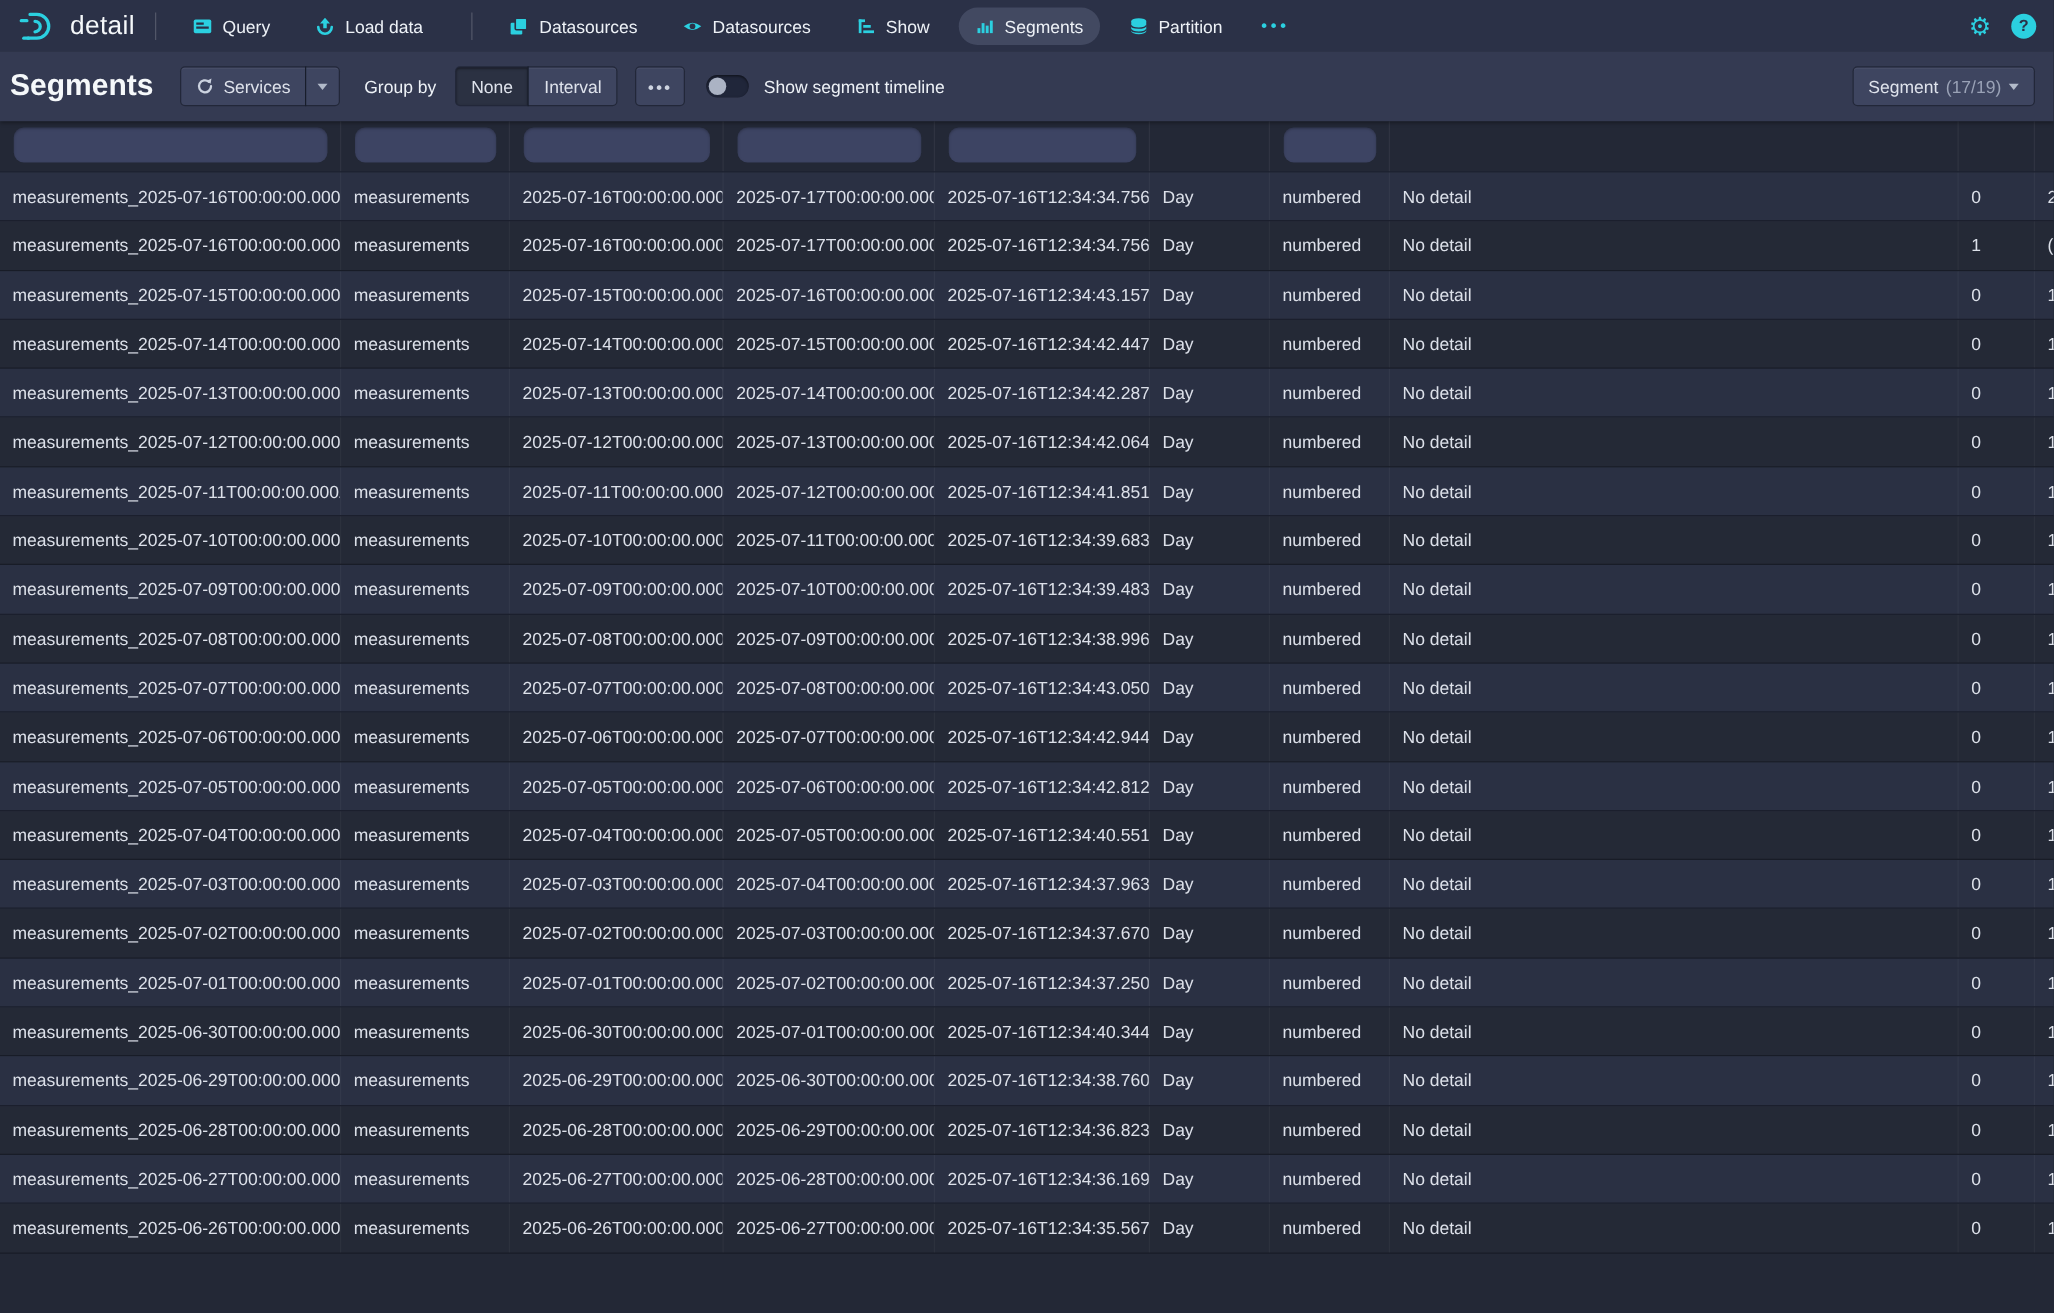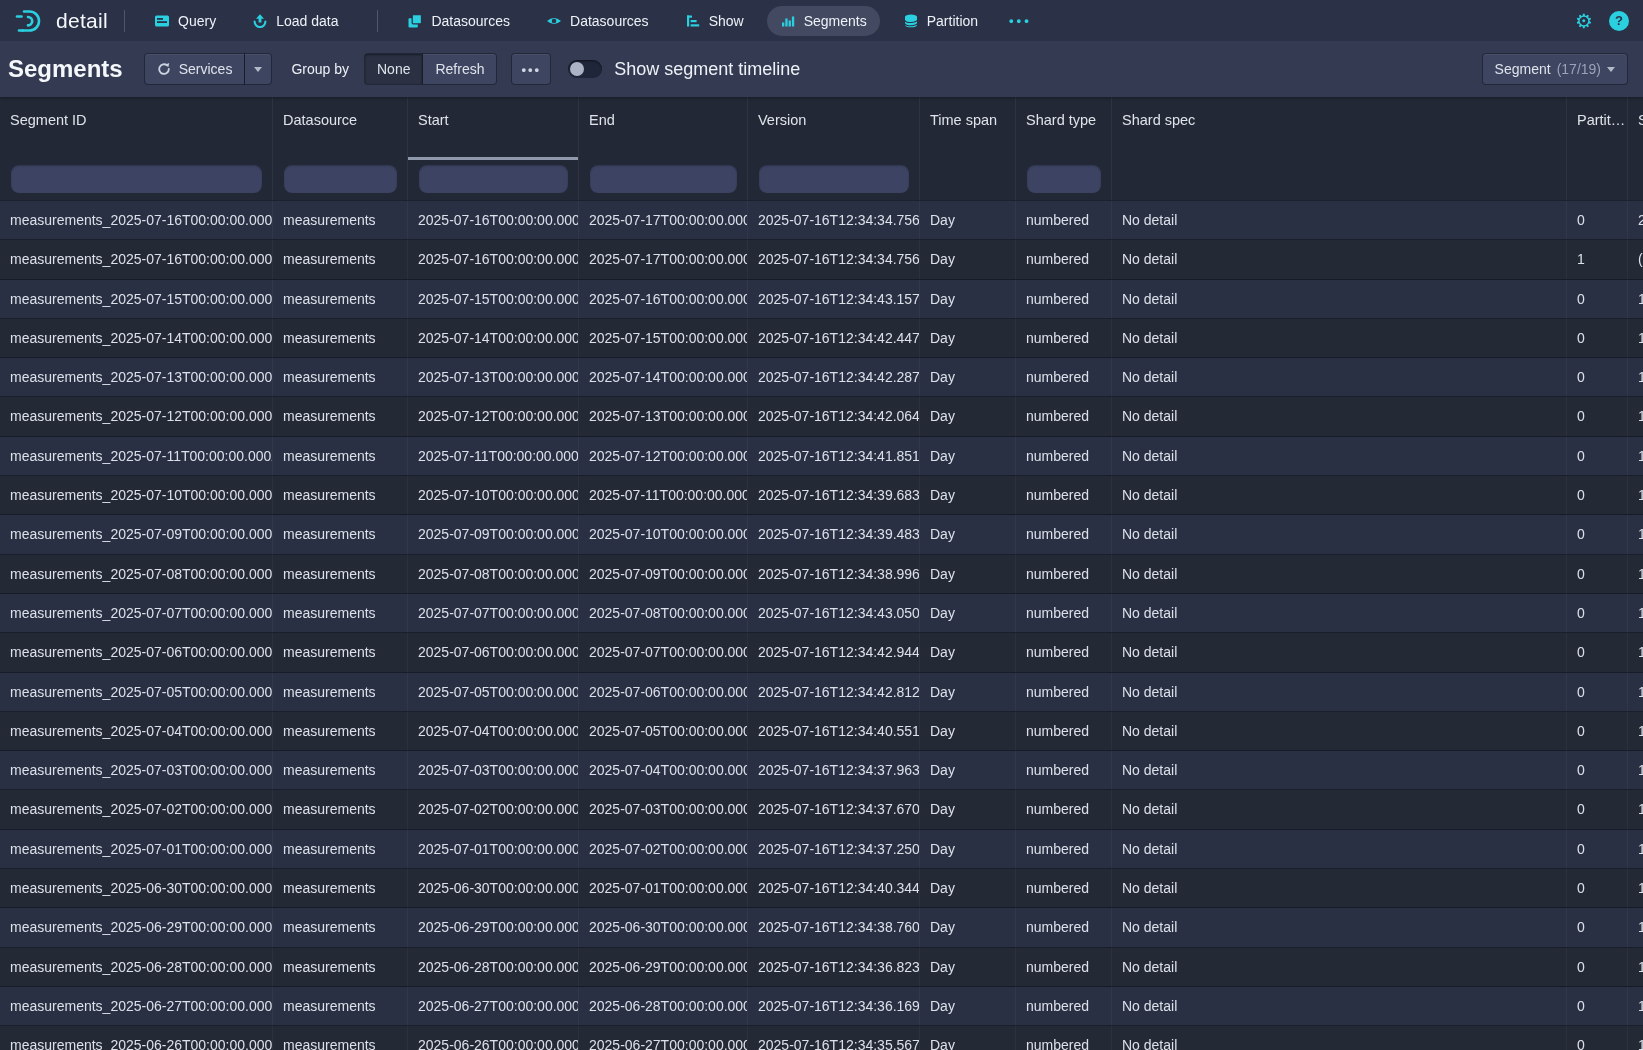--- a/index.html
+++ b/index.html
@@ -30,21 +30,21 @@
   .split .btn.caret-part{border-radius:0 3px 3px 0;margin-left:1px;padding:0 9px;}
   .caret{width:0;height:0;border-left:4px solid transparent;border-right:4px solid transparent;border-top:5px solid #b2bac9;display:inline-block;}
   .group-label{color:#eef2f7;font-size:14px;margin-right:16px;}
   .btn-group{display:flex;margin-right:16px;}
   .btn-group .btn:first-child{border-radius:3px 0 0 3px;}
   .btn-group .btn:last-child{border-radius:0 3px 3px 0;margin-left:1px;}
   .btn.active-btn{background:#2b3142;box-shadow:0 0 0 1px rgba(14,18,27,.45), inset 0 1px 2px rgba(0,0,0,.45);}
   .more-btn{margin-right:18px;letter-spacing:2px;color:#ced4e0;padding:0 9px;font-weight:700;font-size:13px;}
   .switch{width:34px;height:18px;border-radius:10px;background:#20263a;box-shadow:inset 0 1px 2px rgba(0,0,0,.55);position:relative;margin-right:12px;cursor:pointer;flex:none;}
   .switch .knob{position:absolute;left:2px;top:2px;width:14px;height:14px;border-radius:50%;background:#abb3c4;}
-  .switch-label{color:#eef2f7;font-size:18px;}
+  .switch-label{color:#eef2f7;font-size:14px;}
   .columns-btn{margin-left:auto;gap:6px;}
   .columns-count{color:#9aa2b6;}
   
   .table{position:relative;background:#232836;}
   .thead{display:flex;height:63px;}
   .th{font-size:14.5px;color:#dfe3ea;padding:15px 0 0 10px;box-sizing:border-box;border-right:1px solid rgba(255,255,255,.055);white-space:nowrap;overflow:hidden;text-overflow:ellipsis;flex:none;cursor:pointer;}
   .th.sorted{box-shadow:inset 0 -3px 0 #9099ab;}
   .tfilter{display:flex;height:41px;border-bottom:1px solid #1c2130;box-sizing:border-box;}
   .fc{flex:none;box-sizing:border-box;border-right:1px solid rgba(255,255,255,.055);padding:5px 10px 0 11px;}
   .fc input{width:100%;height:28px;box-sizing:border-box;background:#3d4463;border:none;border-radius:8px;box-shadow:inset 0 1px 2px rgba(0,0,0,.25);outline:none;color:#eef2f7;font-size:13px;padding:0 9px;}
@@ -173,50 +173,38 @@
       <span>Services</span>
     </div>
     <div class="btn caret-part">
       <span class="caret"></span>
     </div>
   </div>
 
   <div class="group-label">Group by</div>
   <div class="btn-group">
     <div class="btn active-btn">None</div>
-    <div class="btn">Refresh</div>
+    <div class="btn">Interval</div>
   </div>
 
   <div class="btn more-btn">•••</div>
 
   <div class="switch">
     <div class="knob"></div>
   </div>
   <div class="switch-label">Show segment timeline</div>
 
   <div class="btn columns-btn">
     <span>Segment</span>
     <span class="columns-count">(17/19)</span>
     <span class="caret"></span>
   </div>
 </div>
 
 <div class="table">
-  <div class="thead">
-      <div class="th" style="width: 273px;">Segment ID</div>
-      <div class="th" style="width: 135px;">Datasource</div>
-      <div class="th sorted" style="width: 171px;">Start</div>
-      <div class="th" style="width: 169px;">End</div>
-      <div class="th" style="width: 172px;">Version</div>
-      <div class="th" style="width: 96px;">Time span</div>
-      <div class="th" style="width: 96px;">Shard type</div>
-      <div class="th" style="width: 455px;">Shard spec</div>
-      <div class="th" style="width: 61px;">Partition</div>
-      <div class="th" style="width: 120px;">Size</div>
-    </div>
   <div class="tfilter">
       <div class="fc" style="width: 273px;"><input type="text" style=""></div>
       <div class="fc" style="width: 135px;"><input type="text" style=""></div>
       <div class="fc" style="width: 171px;"><input type="text" style=""></div>
       <div class="fc" style="width: 169px;"><input type="text" style=""></div>
       <div class="fc" style="width: 172px;"><input type="text" style=""></div>
       <div class="fc" style="width: 96px;"></div>
       <div class="fc" style="width: 96px;"><input type="text" style=""></div>
       <div class="fc" style="width: 455px;"></div>
       <div class="fc" style="width: 61px;"></div>

